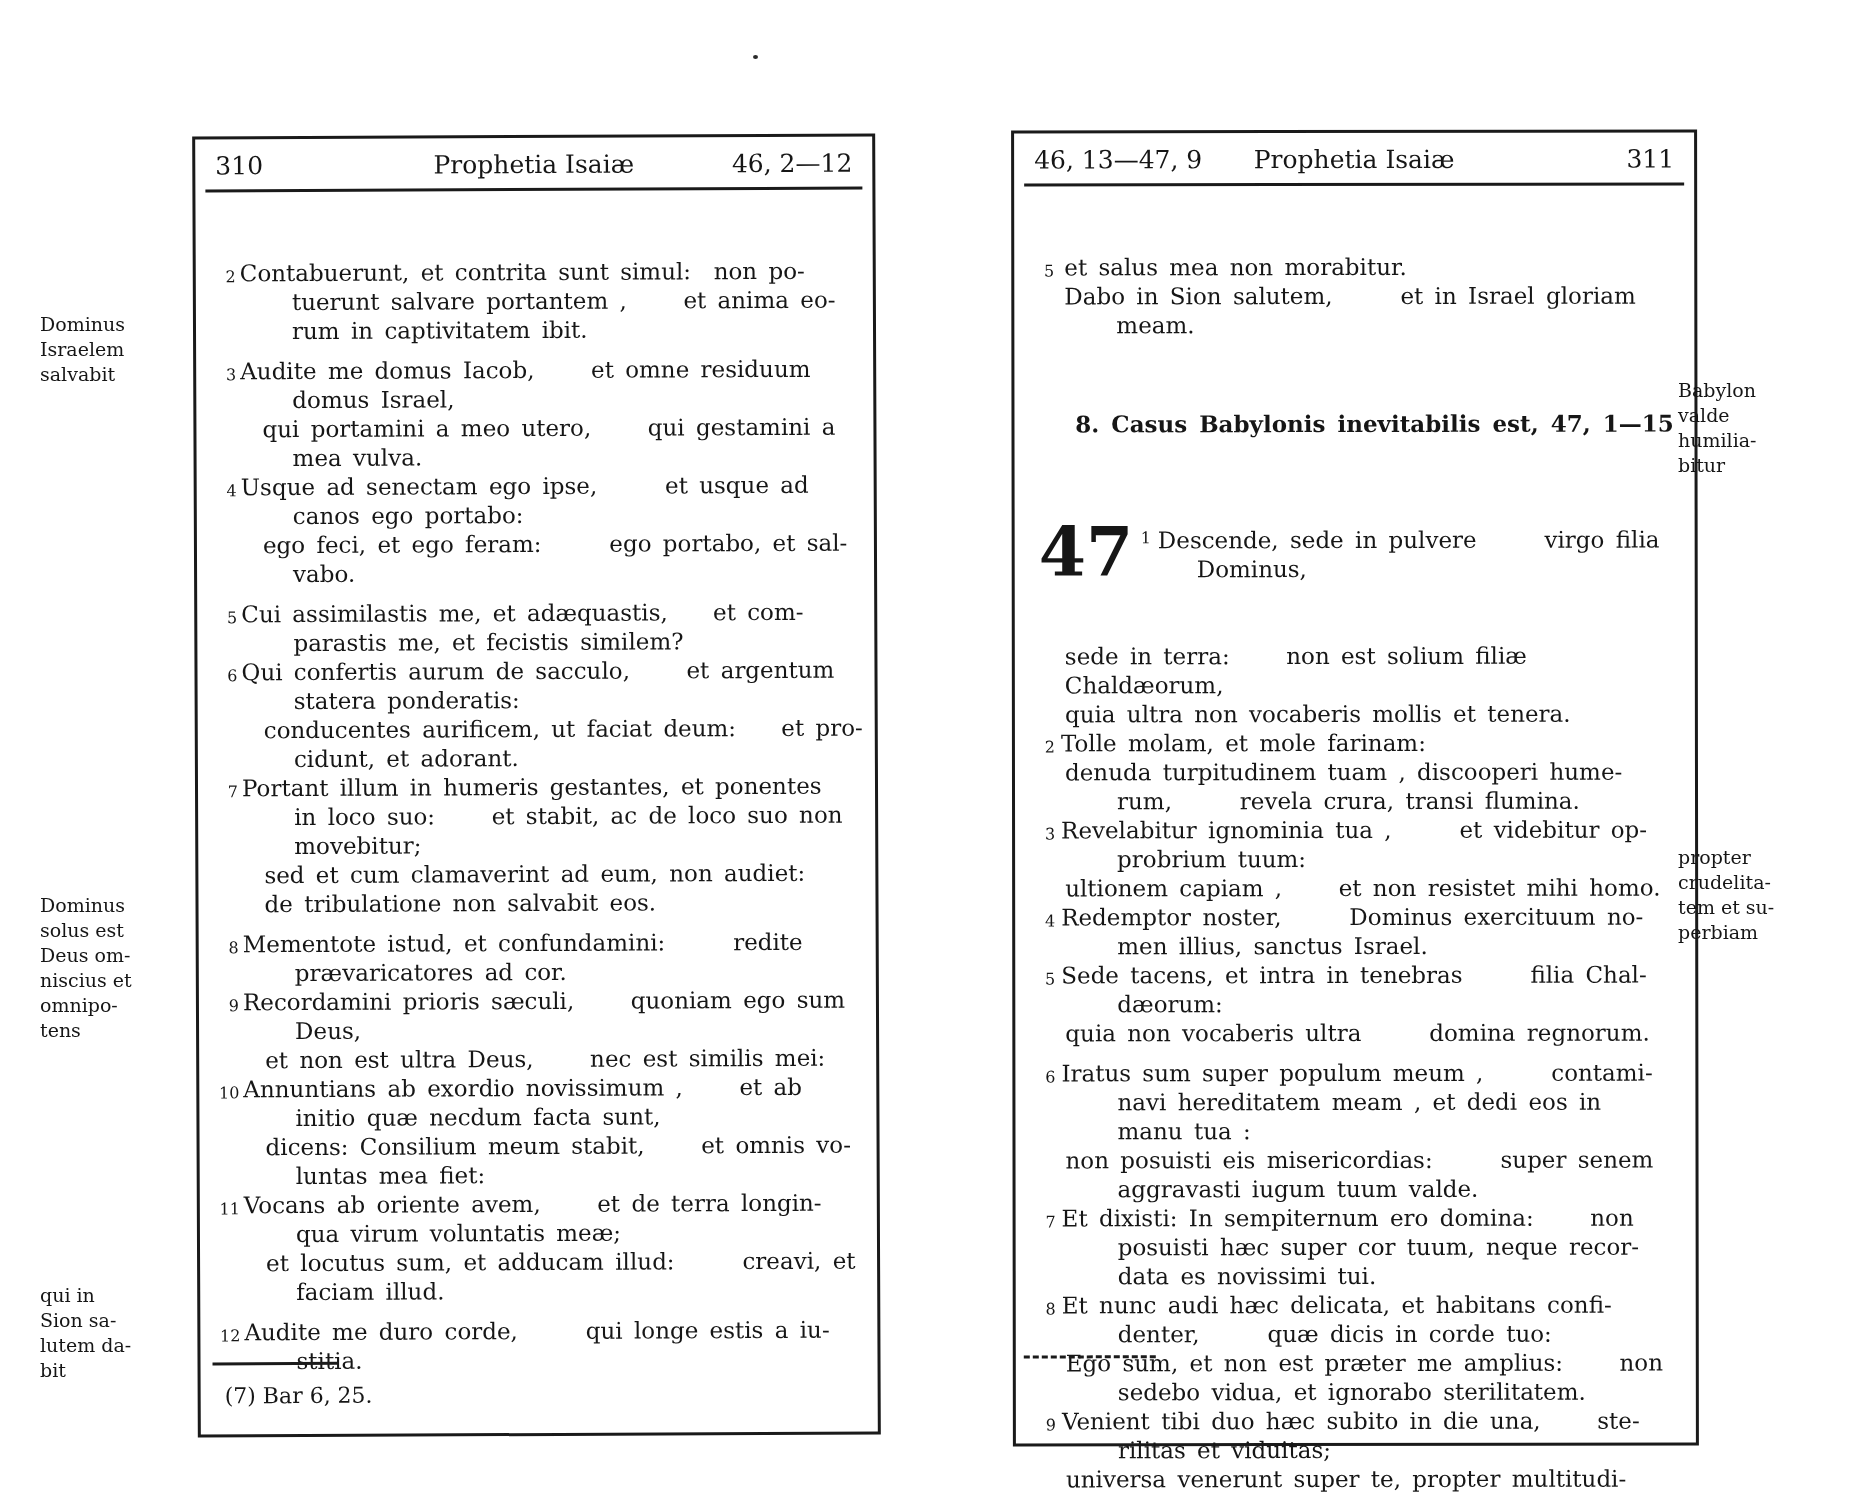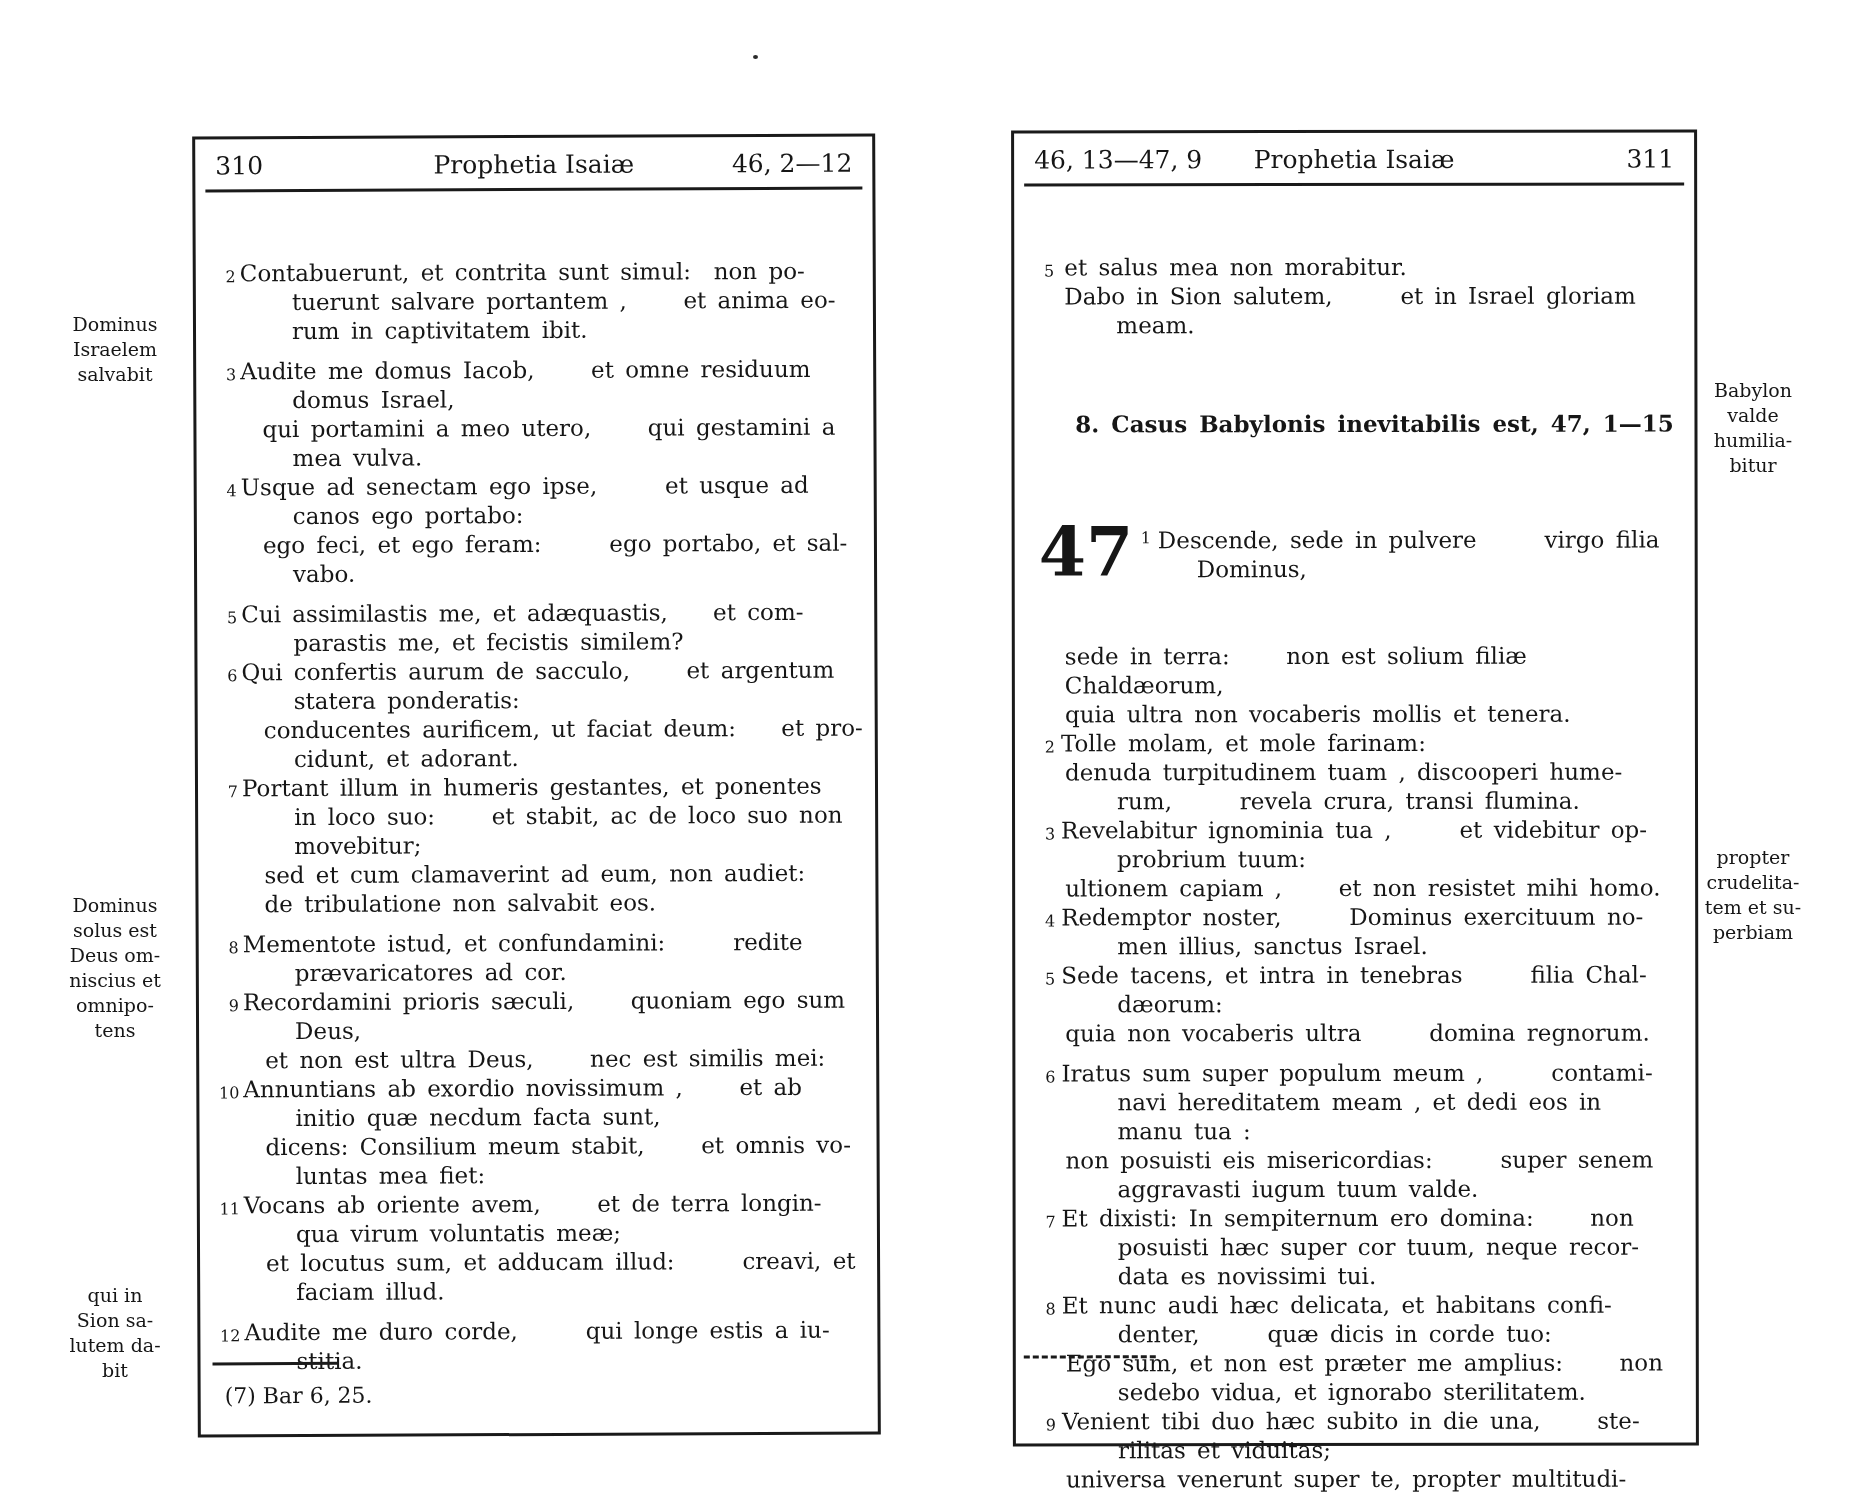--- a/index.html
+++ b/index.html
@@ -45,21 +45,21 @@
   .ch-lines .line{padding-left:14px;}
   .ch-lines .line.i2{padding-left:10px;}
   .ch-lines .vnum{position:static;display:inline-block;width:auto;margin-right:7px;vertical-align:5px;}
 
   .fn-rule{position:absolute;left:12px;top:1223px;width:126px;border-top:3px solid #1a1a1a;}
   #right-page .fn-rule{border-top-style:dashed;top:1222px;left:8px;width:132px;}
   .fn-text{position:absolute;top:1244px;left:24px;font-size:22px;white-space:pre-wrap;}
   #right-page .fn-text{left:16px;top:1248px;}
 
   .mnote{
-    position:absolute;width:150px;text-align:center;
+    position:absolute;width:150px;
     font-size:19px;line-height:25px;white-space:pre-line;
   }
   #mnote-l1{left:40px;top:312px;}
   #mnote-l2{left:40px;top:556px;}
   #mnote-l3{left:40px;top:893px;}
   #mnote-l4{left:40px;top:1283px;}
   #mnote-r1{left:1678px;top:378px;}
   #mnote-r2{left:1678px;top:845px;}
 
   .dot{position:absolute;left:753px;top:55px;width:5px;height:4px;border-radius:50%;background:#2a2a2a;}

